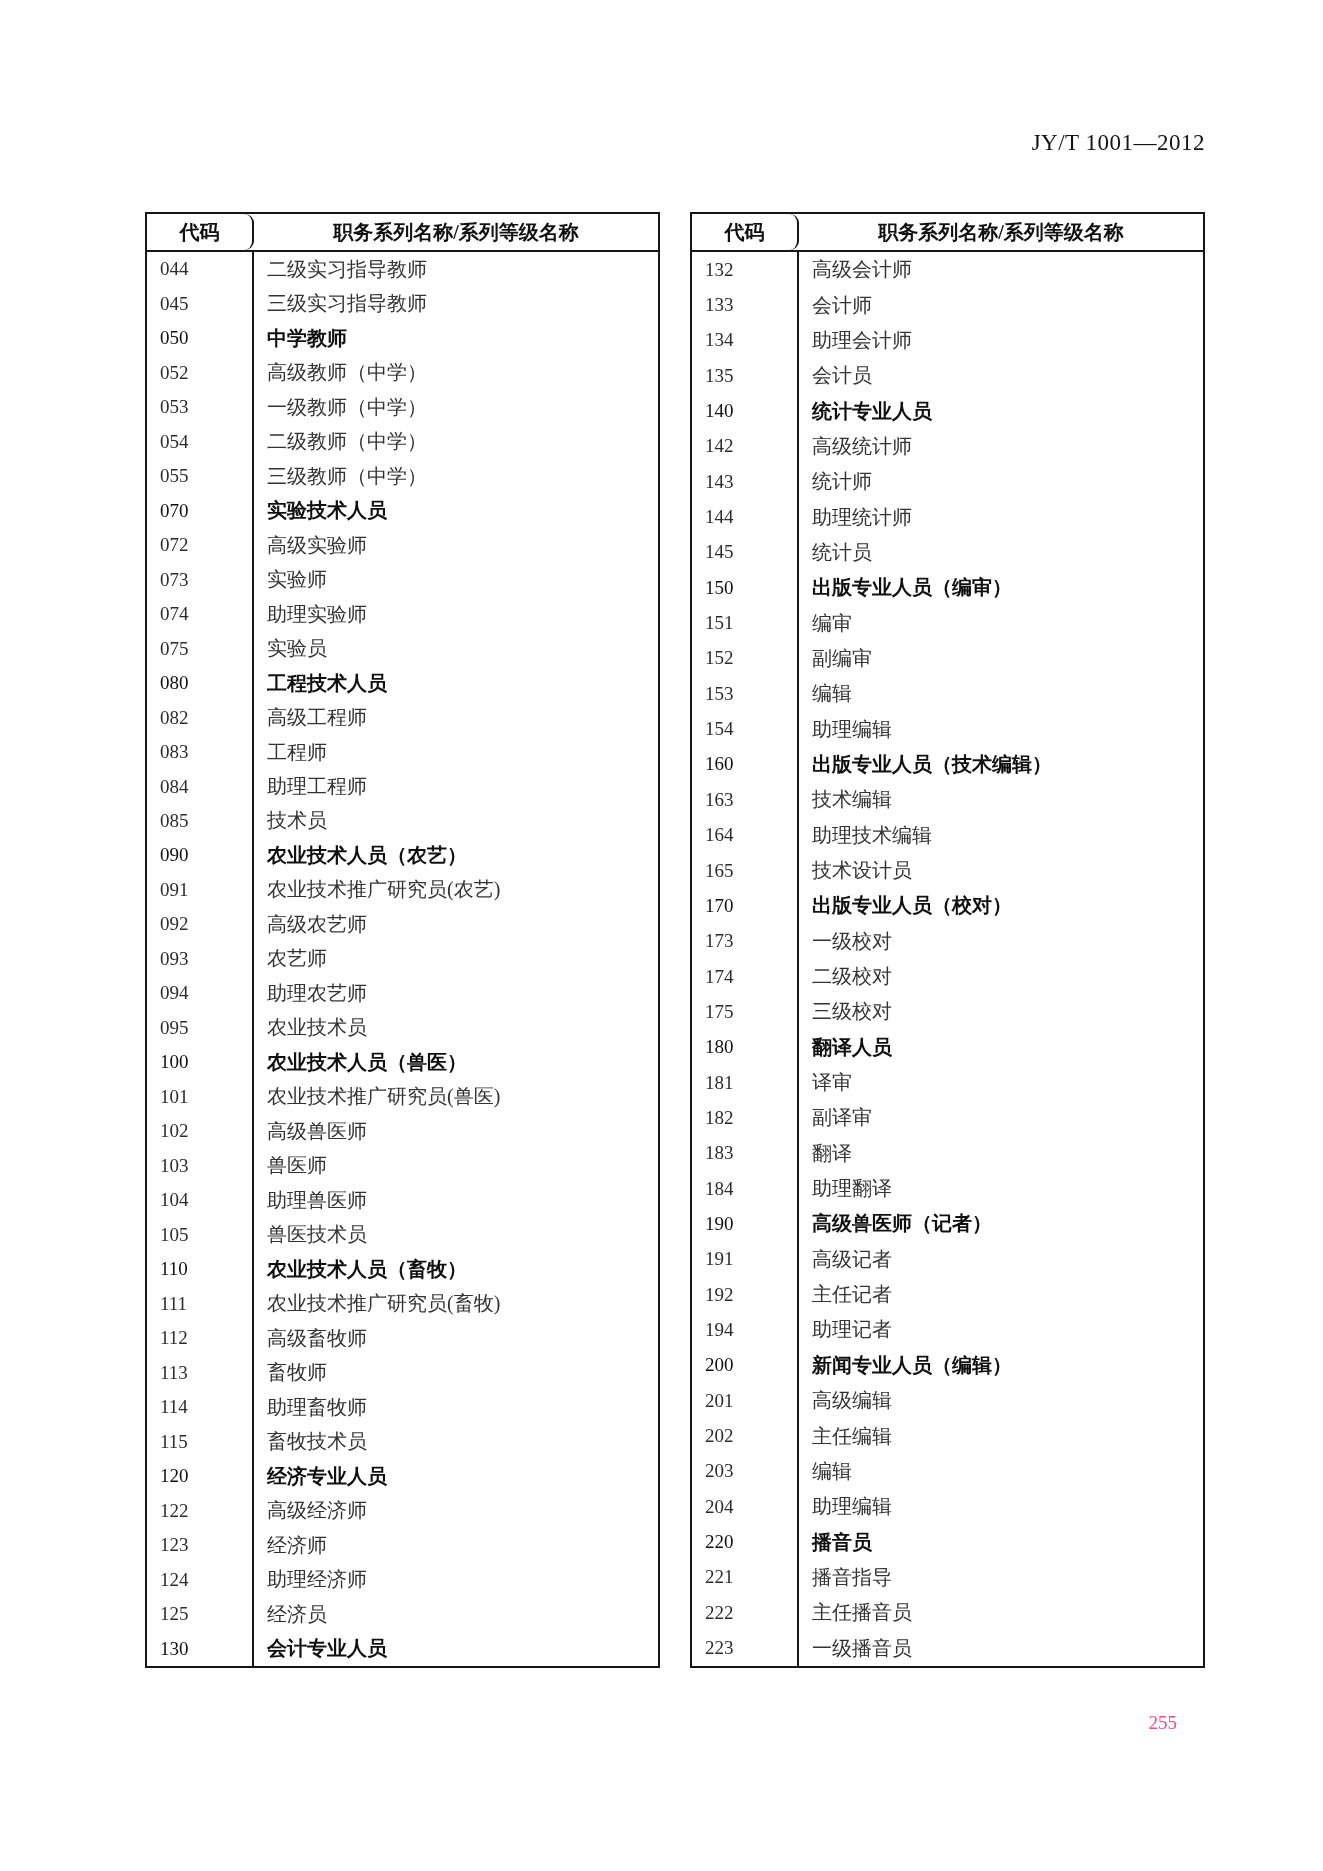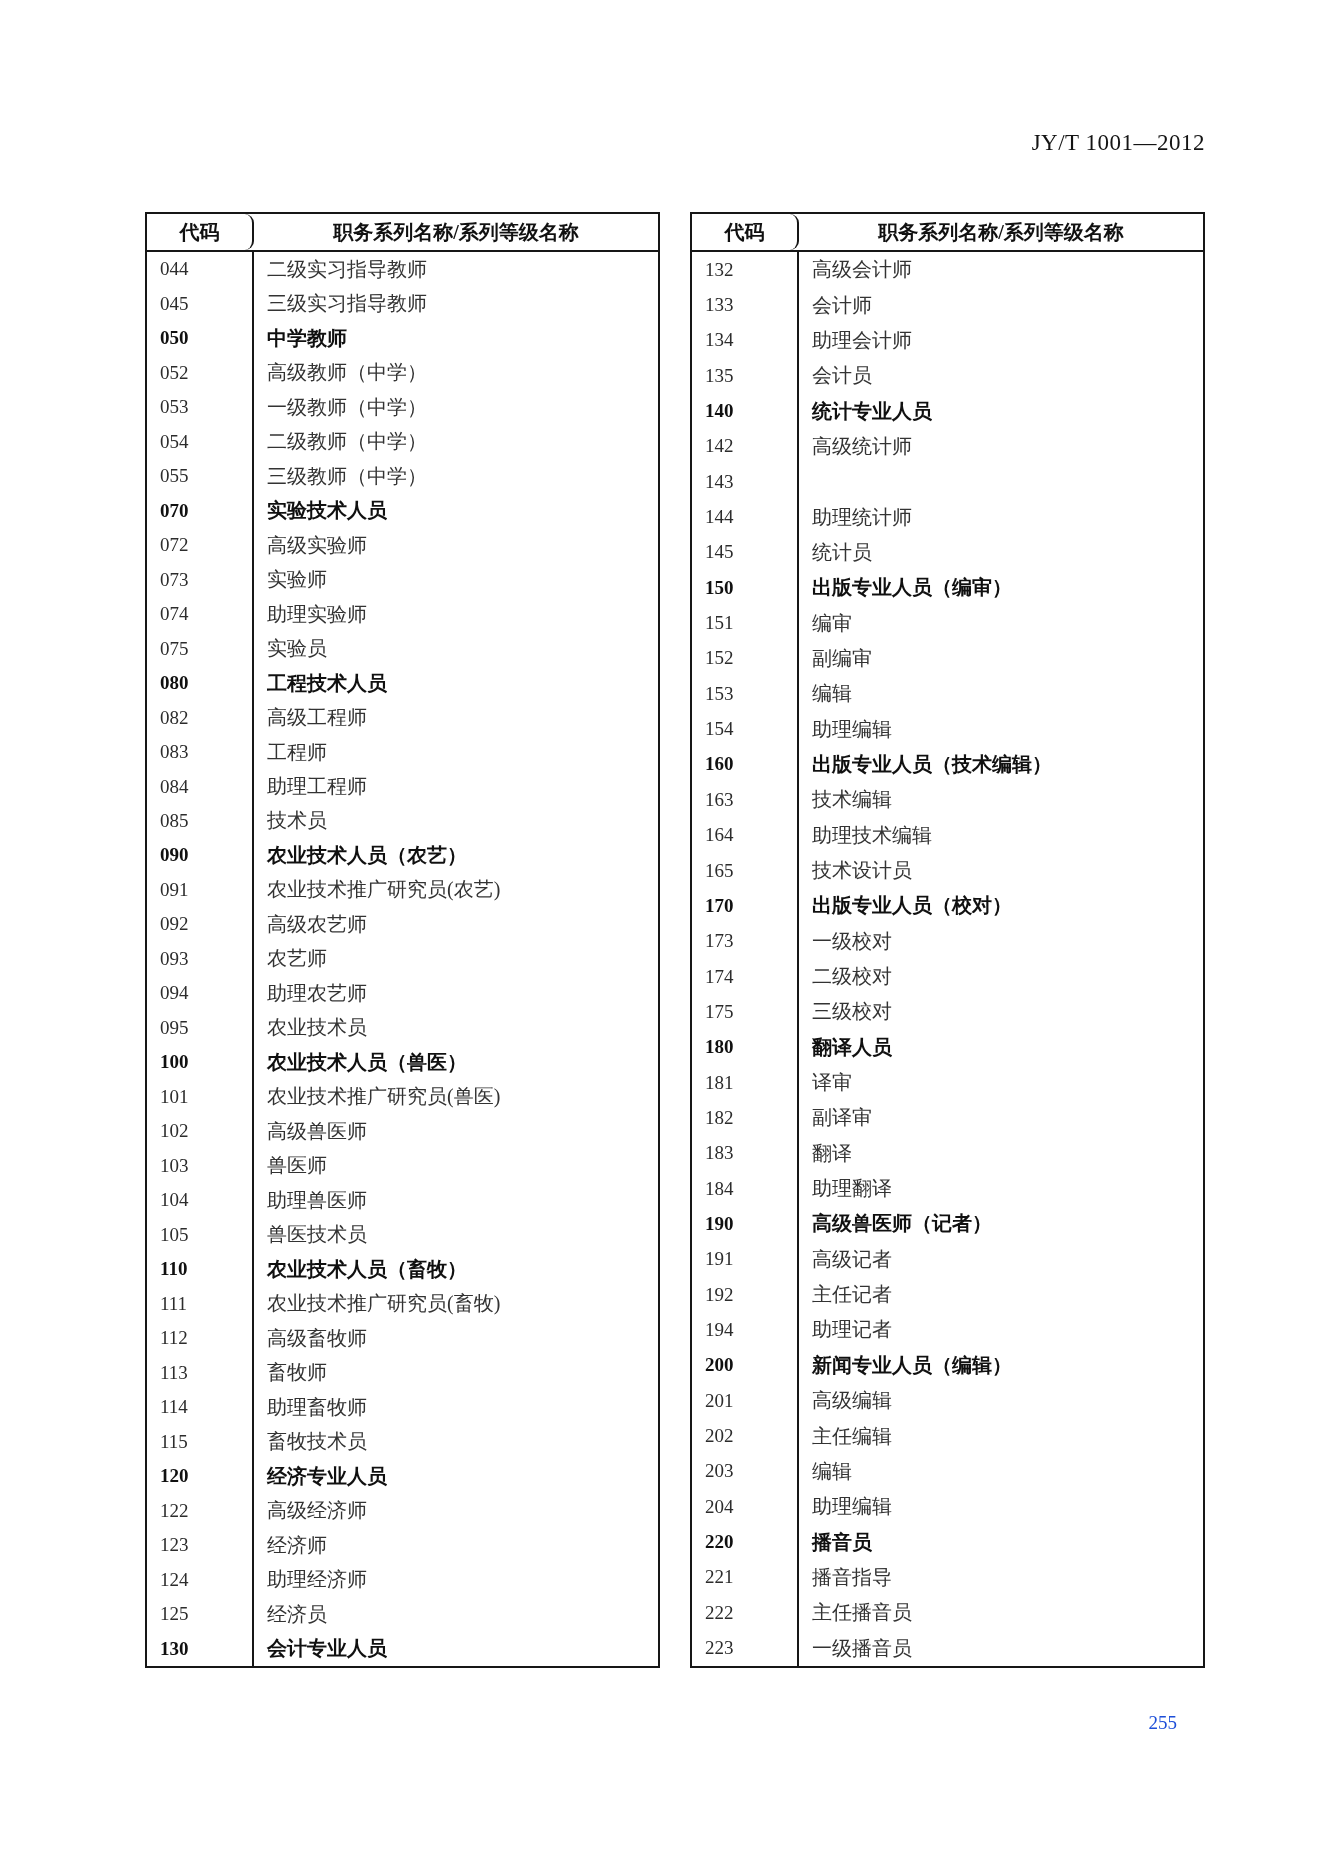--- a/index.html
+++ b/index.html
@@ -70,28 +70,28 @@
     padding-left: 13px;
     font-size: 19px;
     color: #2c2c2c;
   }
   .td-name {
     flex: 1;
     padding-left: 13px;
     font-size: 20px;
     color: #333333;
   }
-  .tr.bold .td-code { font-weight: bold; color: #101010; }
+  .tr.bold .td-code { font-weight: normal; color: #101010; }
   .tr.bold .td-name { font-weight: bold; color: #101010; }
   .page-number {
     position: absolute;
     top: 1712px;
     right: 146px;
     font-size: 19px;
-    color: #1d4ed8;
+    color: #ec4899;
   }
 </style>
 </head>
 <body>
 
 <div class="page">
 
   <div class="doc-code">JY/T 1001—2012</div>
 
   <div class="codes-table table-left">
@@ -292,20 +292,21 @@
         <div class="tr bold">
           <div class="td td-code">140</div>
           <div class="td td-name">统计专业人员</div>
         </div>
         <div class="tr">
           <div class="td td-code">142</div>
           <div class="td td-name">高级统计师</div>
         </div>
         <div class="tr">
           <div class="td td-code">143</div>
+          <div class="td td-name">统计师</div>
         </div>
         <div class="tr">
           <div class="td td-code">144</div>
           <div class="td td-name">助理统计师</div>
         </div>
         <div class="tr">
           <div class="td td-code">145</div>
           <div class="td td-name">统计员</div>
         </div>
         <div class="tr bold">

